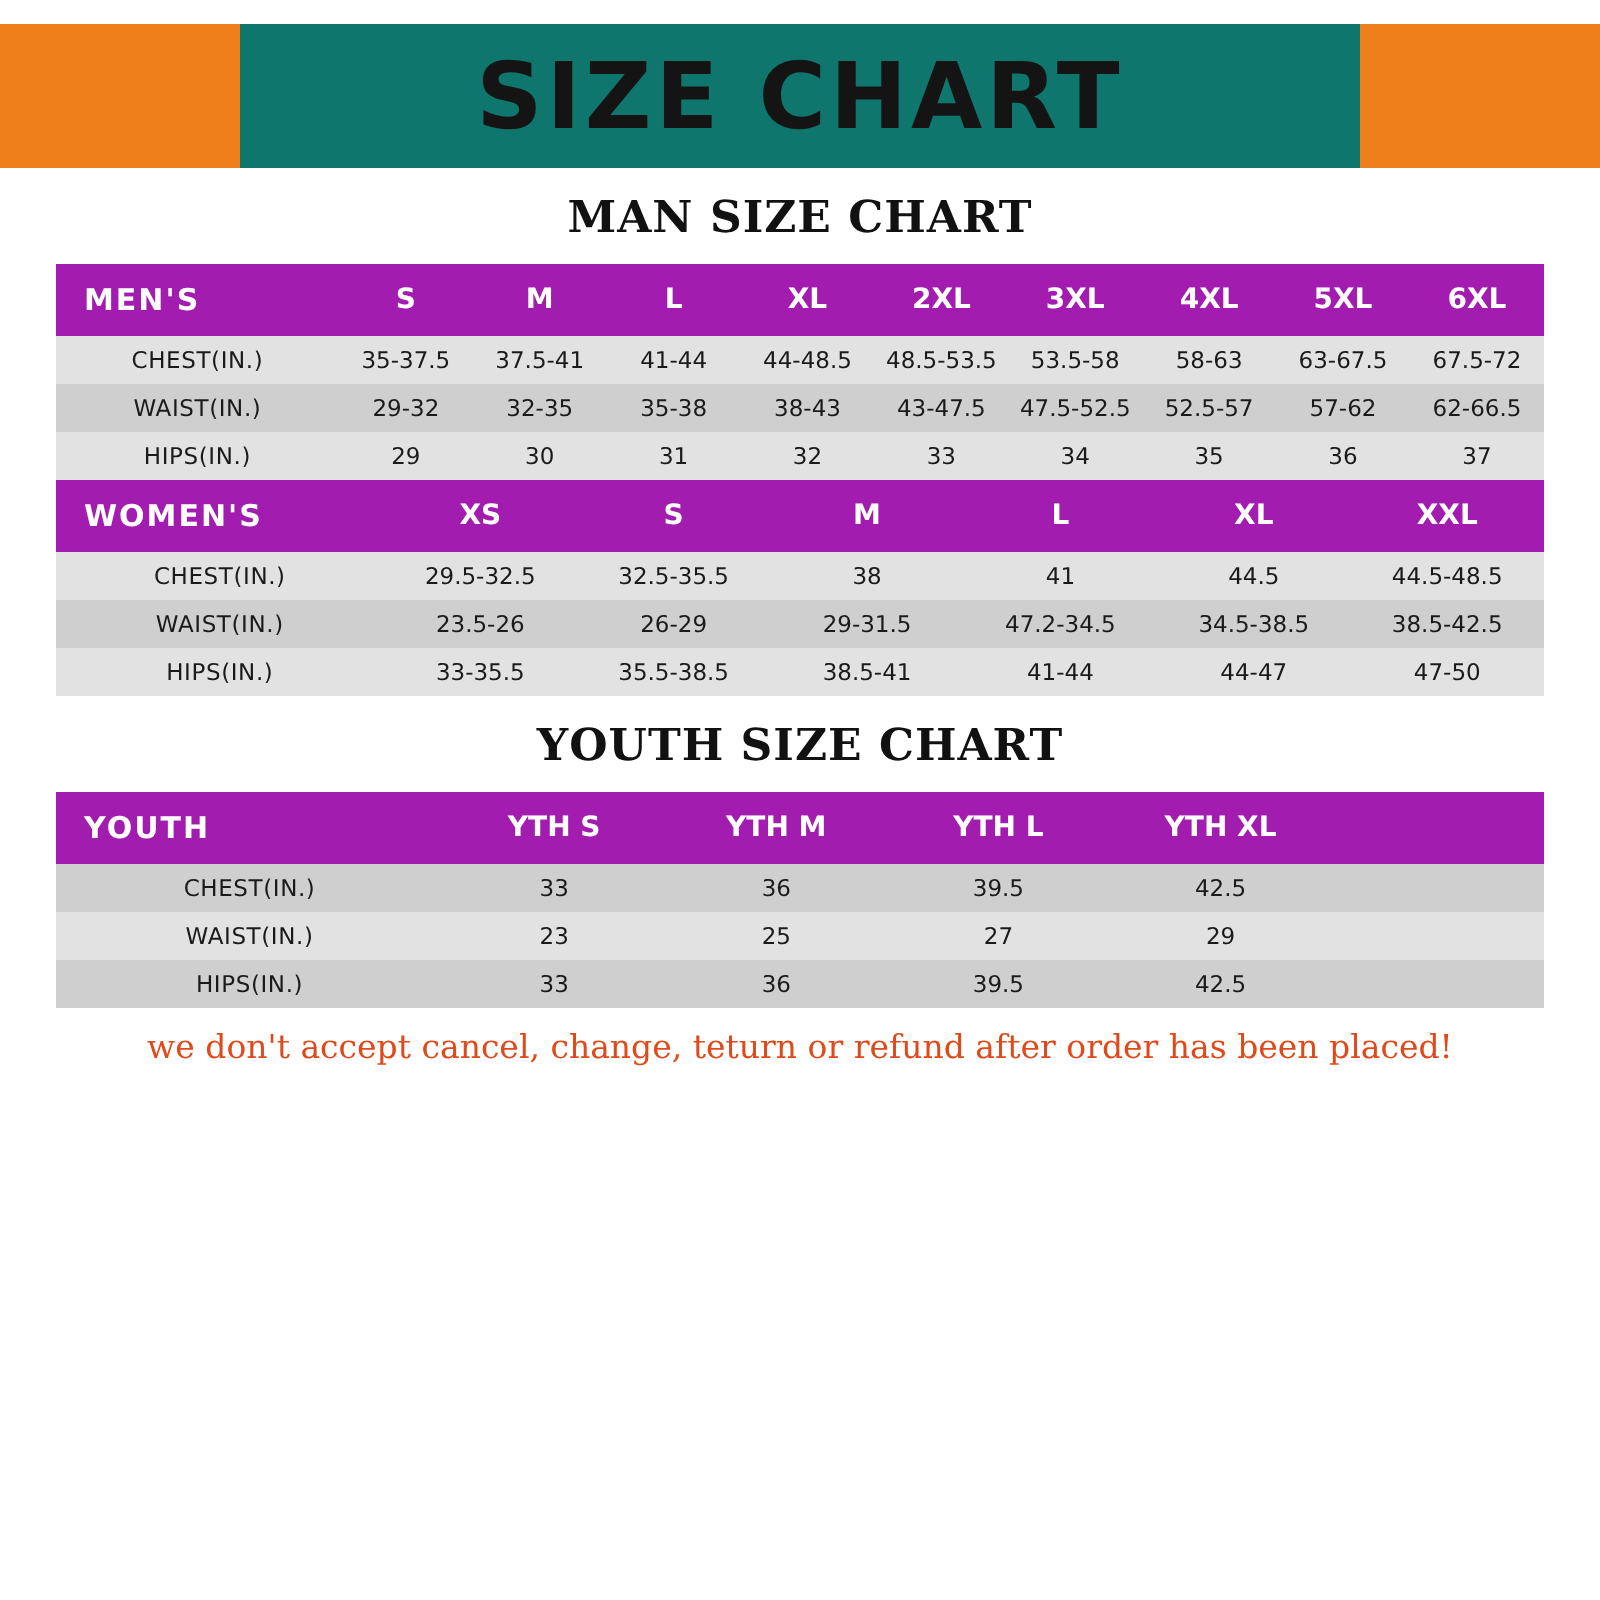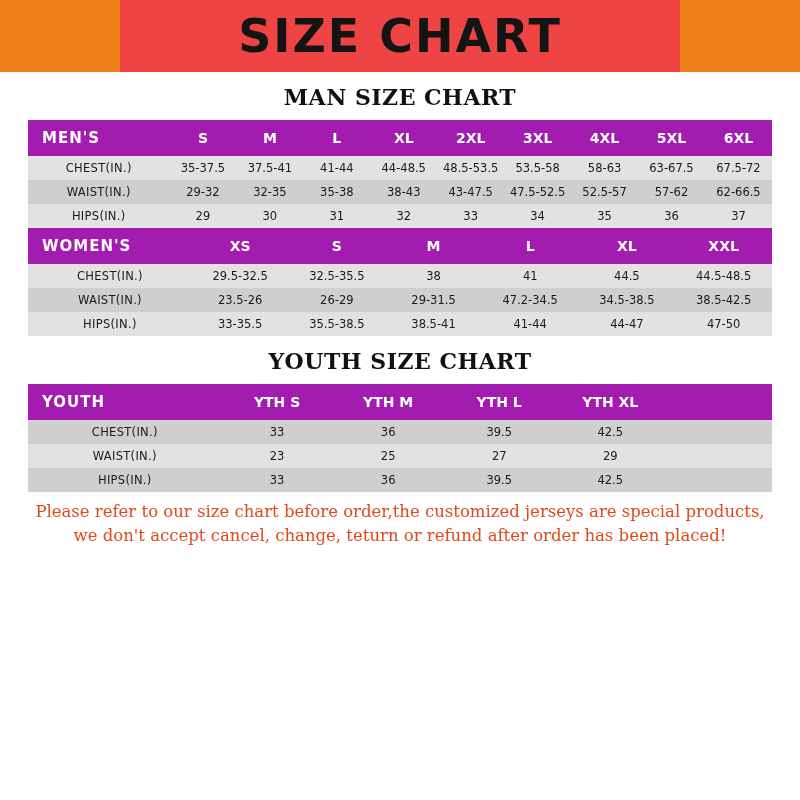--- a/index.html
+++ b/index.html
@@ -17,24 +17,25 @@
     position: relative;
     width: 800px;
     height: 800px;
     background: #ffffff;
     box-sizing: border-box;
   }
   
   .banner {
     position: relative;
     height: 72px;
-    background: #ef4444;
+    background: #0f766e;
     display: flex;
     align-items: flex-start;
     justify-content: center;
+    margin-top: 12px;
   }
   .banner-left, .banner-right {
     position: absolute;
     top: 0;
     width: 120px;
     height: 72px;
     background: #ef7f1a;
   }
   .banner-left { left: 0; }
   .banner-right { right: 0; }
@@ -266,17 +267,16 @@
           <td>36</td>
           <td>39.5</td>
           <td>42.5</td>
           <td></td>
         </tr>
       </tbody>
     </table>
   </div>
 
   <div class="footer-note">
-    <div>Please refer to our size chart before order,the customized jerseys are special products,</div>
     <div>we don't accept cancel, change, teturn or refund after order has been placed!</div>
   </div>
 
 </div>
 
 </body></html>

